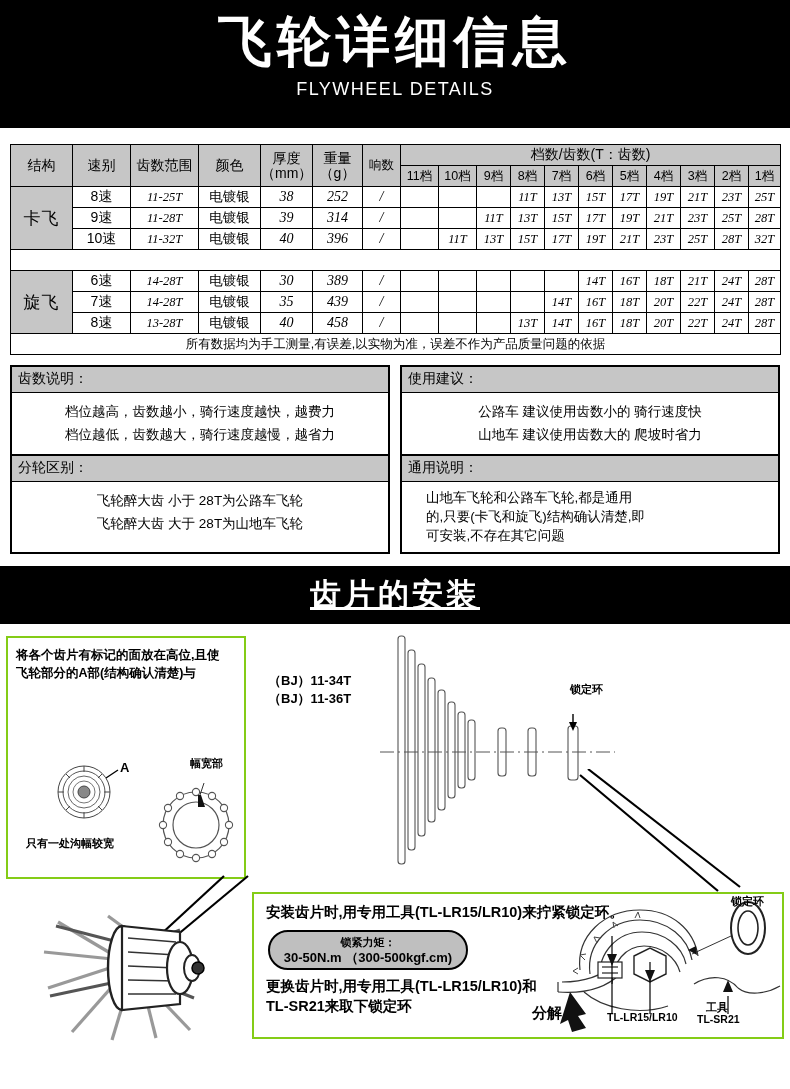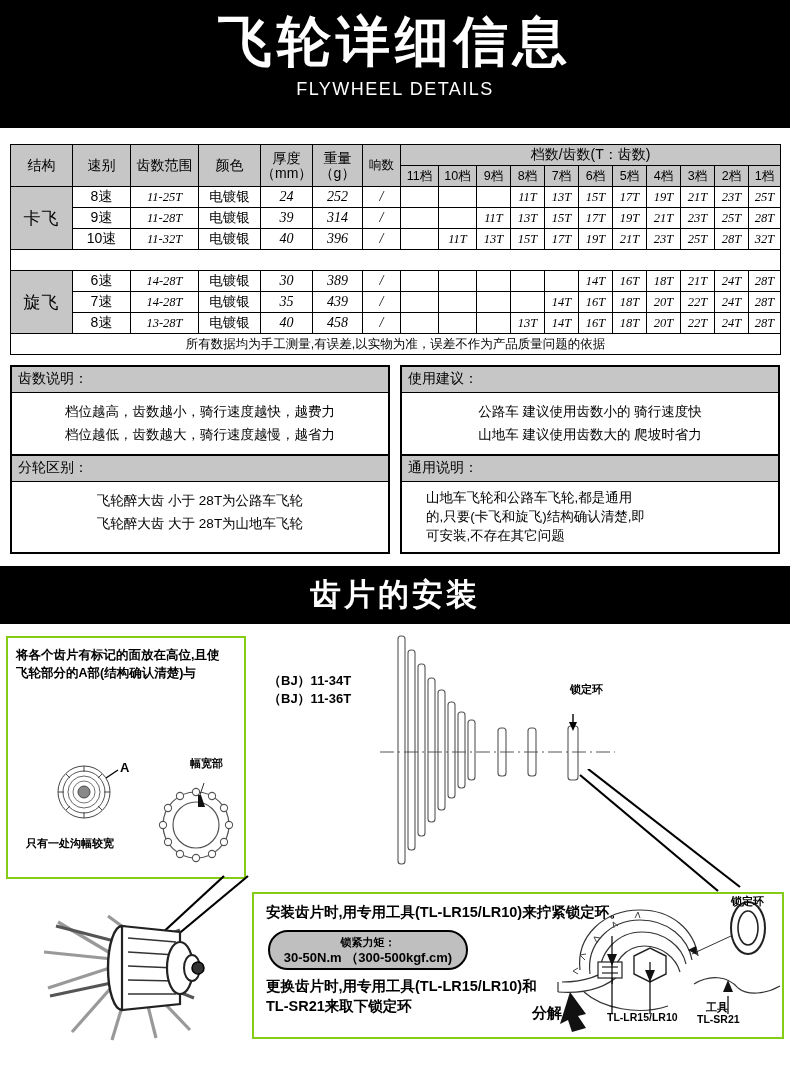--- a/index.html
+++ b/index.html
@@ -98,20 +98,21 @@
     white-space: nowrap;
   }
   .note-line.left { text-align: left; line-height: 19px; padding-left: 14px; }
   .note-body.tight { padding: 6px 6px 7px 10px; }
 
   
   .banner-2 {
     height: 58px;
     margin-top: 12px;
     padding-top: 8px;
+    text-decoration: underline;
   }
   .banner-2 .banner-title { font-size: 31px; line-height: 40px; letter-spacing: 3px; }
 
   .install {
     position: relative;
     width: 790px;
     height: 423px;
   }
   .box {
     position: absolute;
@@ -227,21 +228,21 @@
         <td class="hd-small">3档</td>
         <td class="hd-small">2档</td>
         <td class="hd-small">1档</td>
       </tr>
 
       <tr>
         <td class="grp" rowspan="3">卡飞</td>
         <td class="spd">8速</td>
         <td class="ital-sm">11-25T</td>
         <td class="cn">电镀银</td>
-        <td class="ital">24</td>
+        <td class="ital">38</td>
         <td class="ital">252</td>
         <td class="ital">/</td>
         <td class="ital-sm"></td>
         <td class="ital-sm"></td>
         <td class="ital-sm"></td>
         <td class="ital-sm">11T</td>
         <td class="ital-sm">13T</td>
         <td class="ital-sm">15T</td>
         <td class="ital-sm">17T</td>
         <td class="ital-sm">19T</td>

